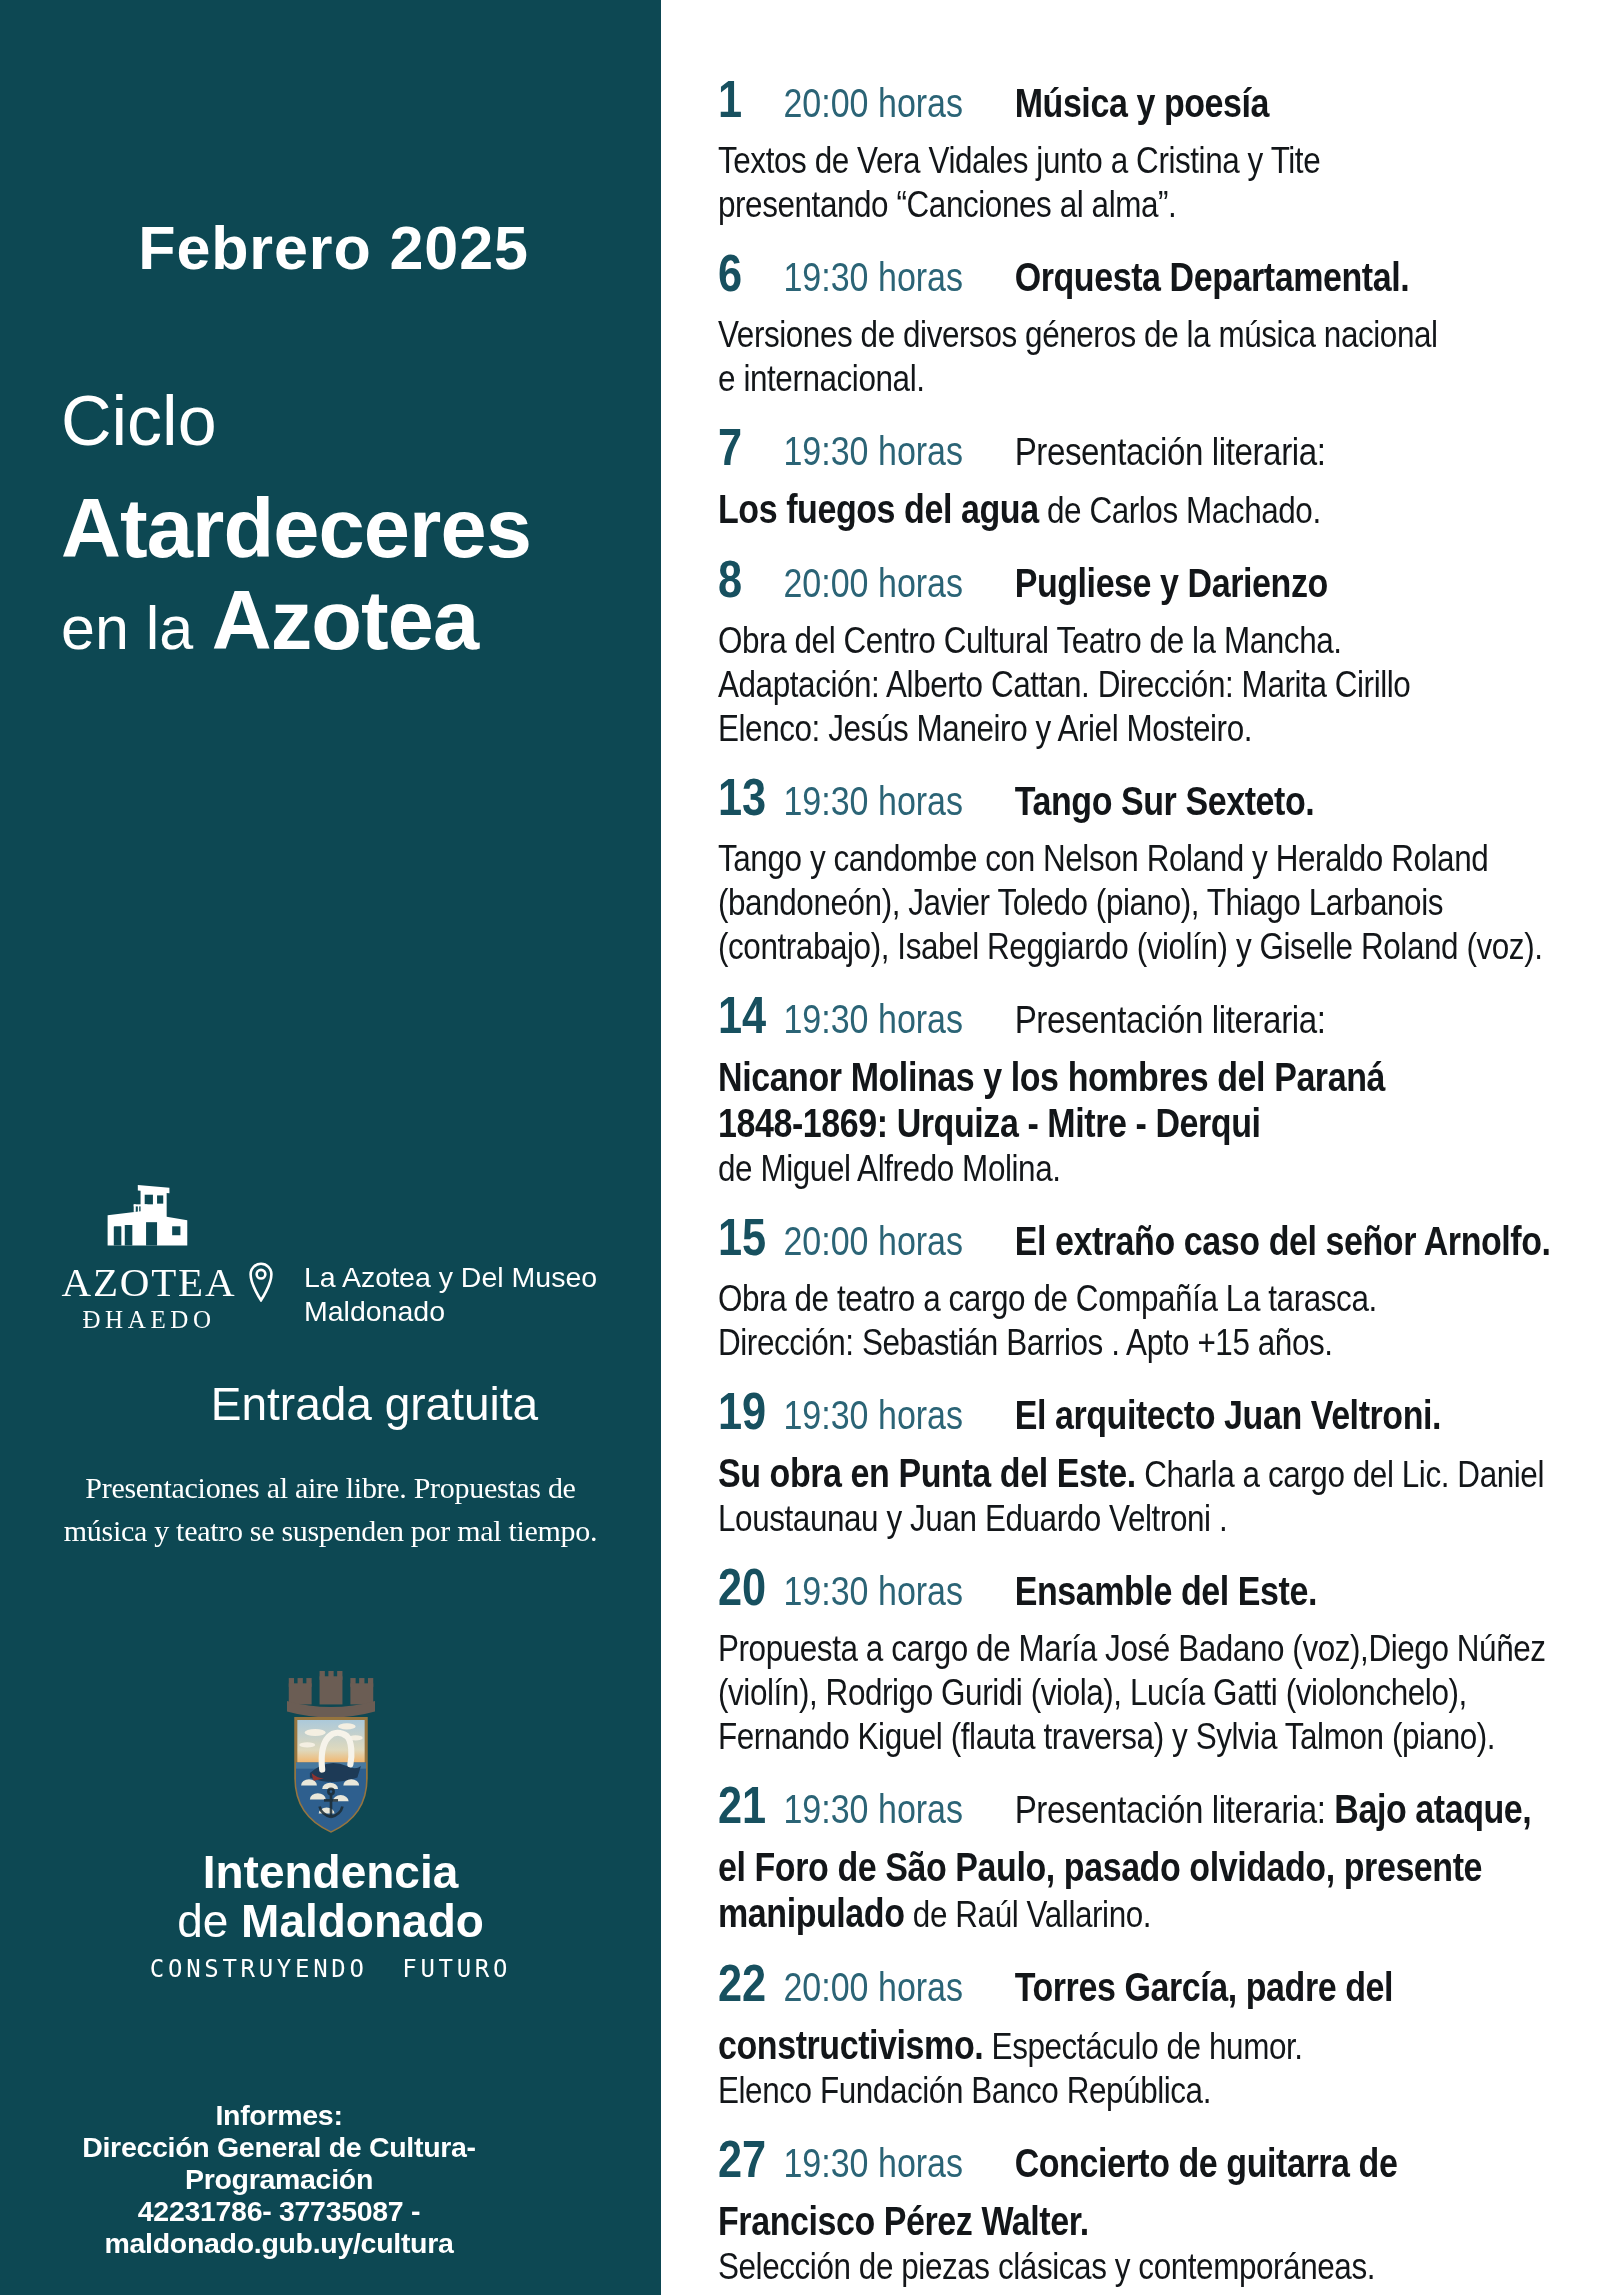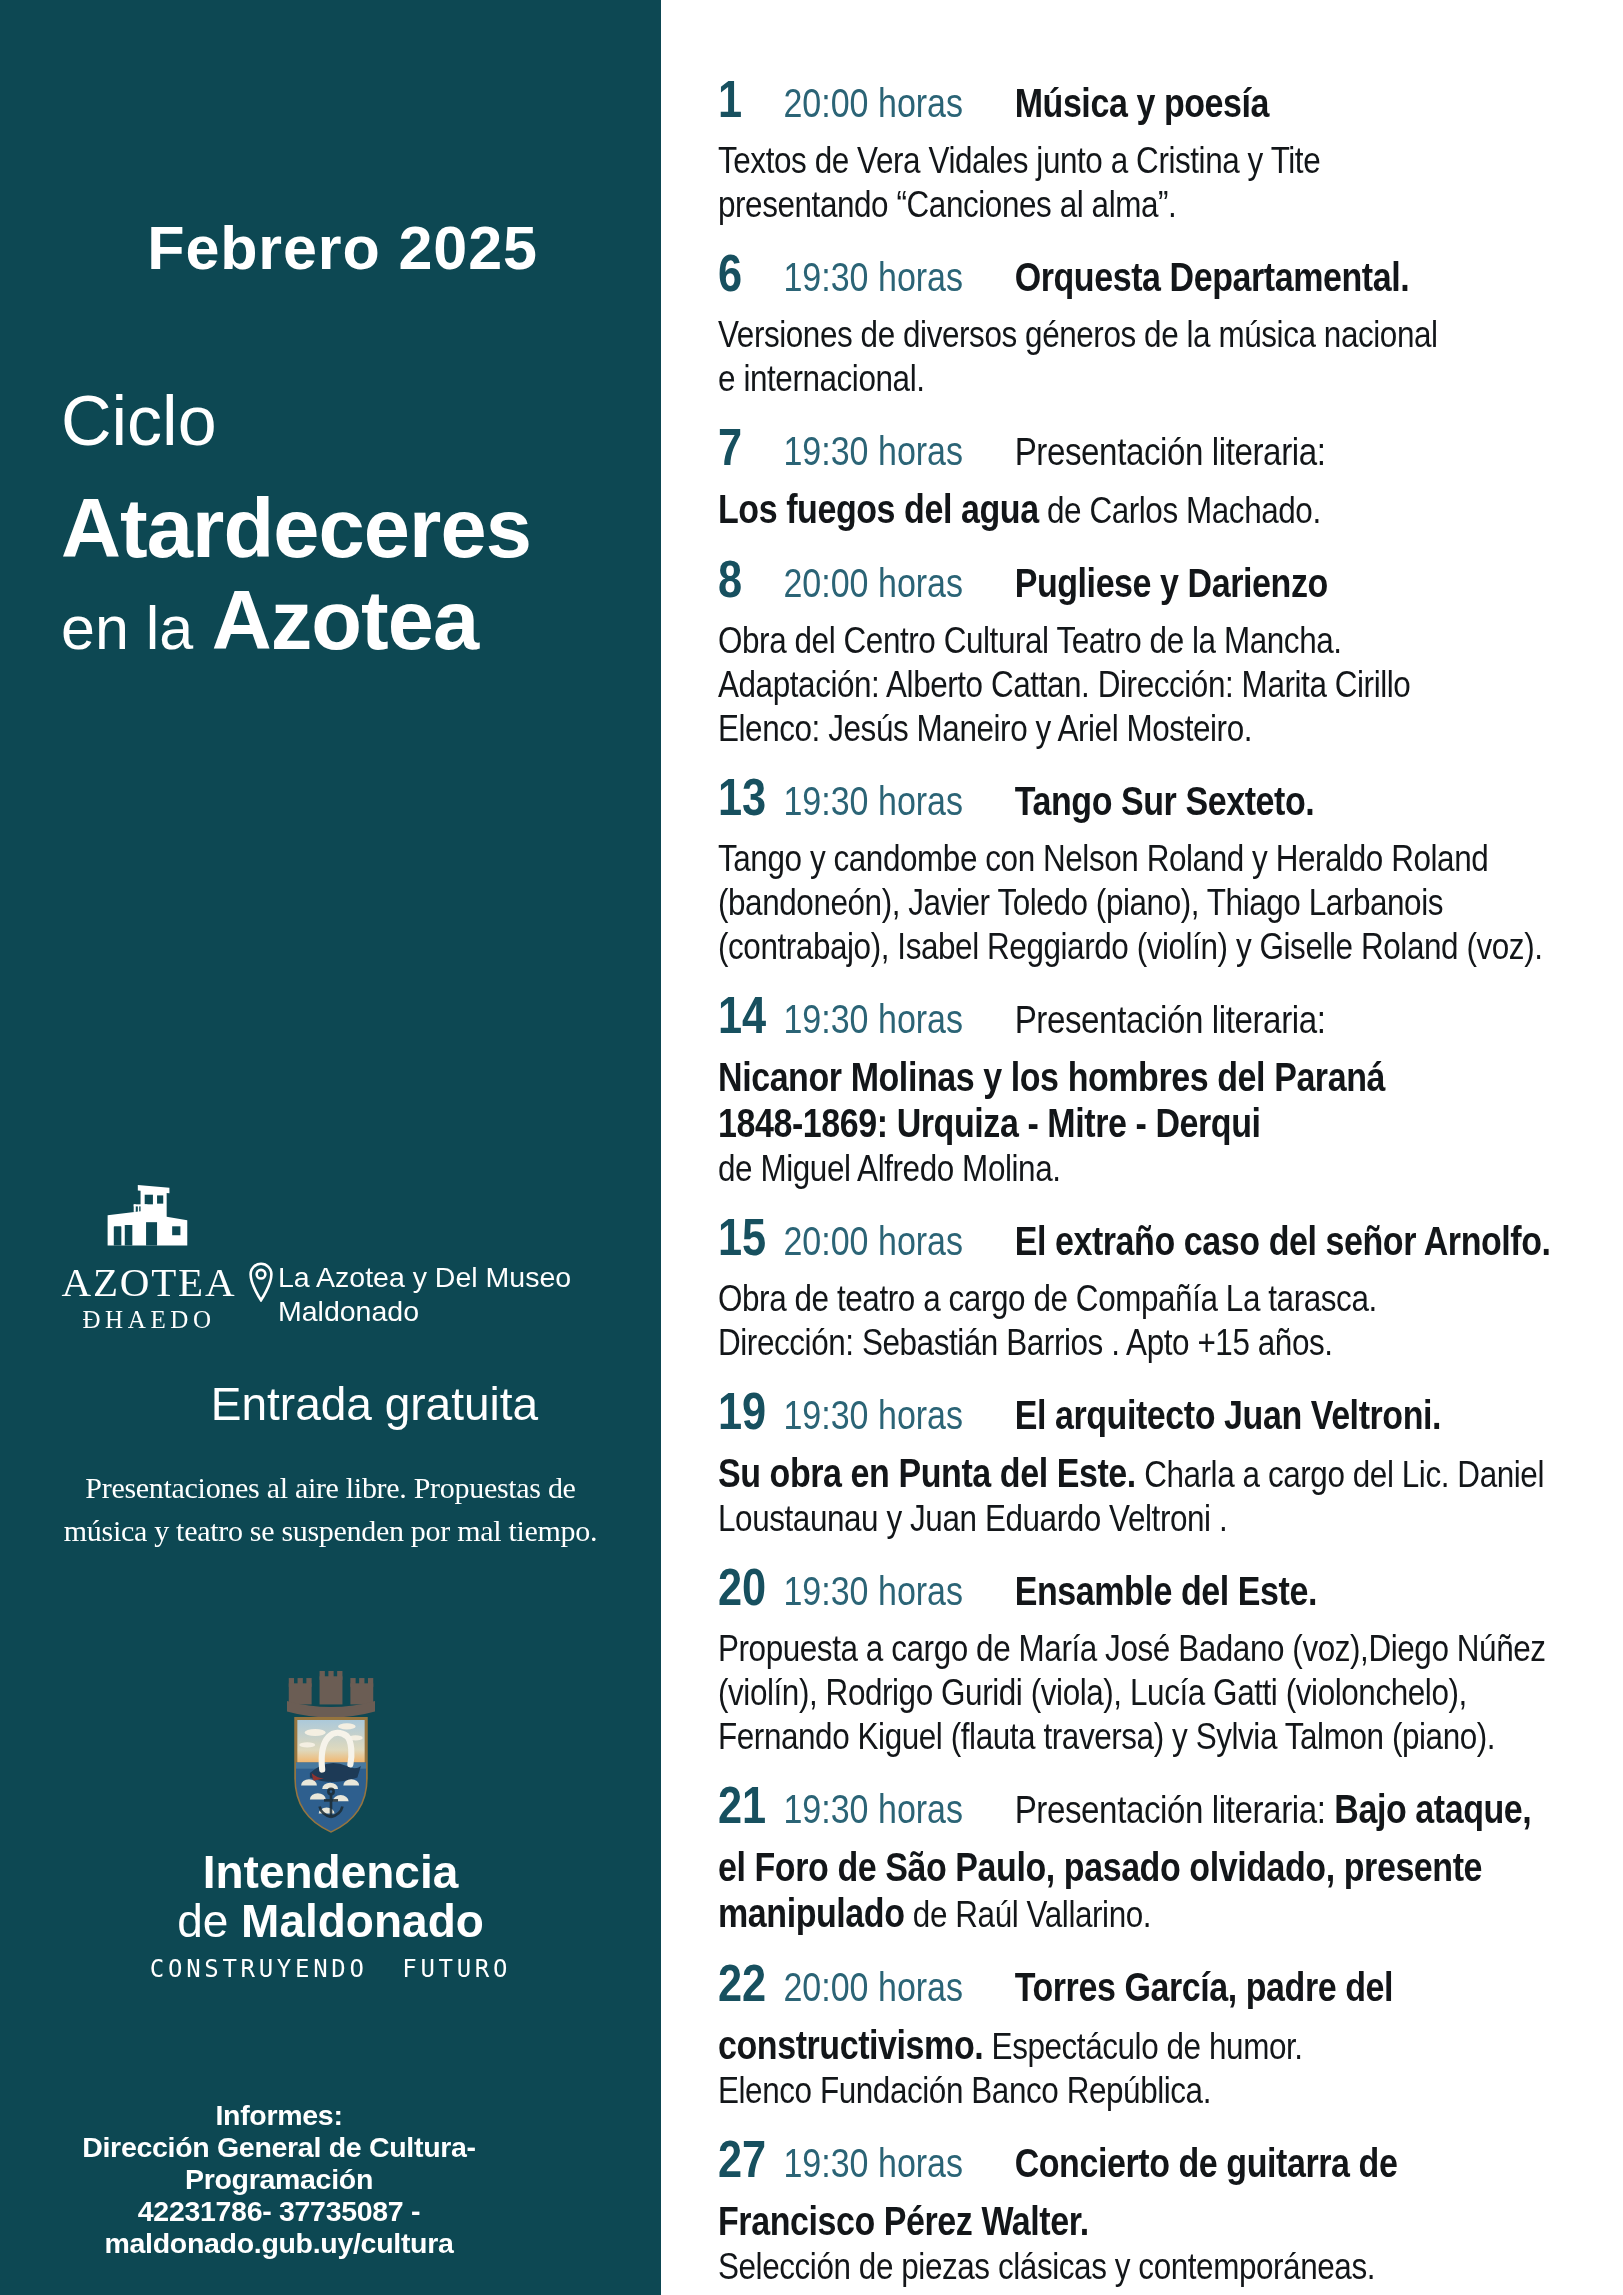--- a/index.html
+++ b/index.html
@@ -2,34 +2,34 @@
 <html style="font-size:14.7px"><head>
 <meta charset="utf-8">
 <style>
   html,body{margin:0;padding:0;background:#ffffff;}
   .poster{
     position:relative;width:1624px;height:2296px;background:#fff;overflow:hidden;
     font-family:"Liberation Sans",sans-serif;color:var(--ink,#131619);
   }
   
   .sidebar{position:absolute;left:0;top:0;width:661px;height:2296px;background:var(--sidebar-bg,#0d4853);color:#fff;}
-  .month{position:absolute;top:213px;left:12px;width:100%;text-align:center;font-size:61px;font-weight:700;letter-spacing:0.9px;}
+  .month{position:absolute;top:213px;left:3px;width:100%;text-align:center;font-size:61px;font-weight:700;letter-spacing:0.9px;}
   .cycle{position:absolute;top:386px;left:61px;line-height:1;}
   .cycle-l1{display:block;font-size:70px;font-weight:400;margin-bottom:31px;}
   .cycle-l2{display:block;font-size:83px;font-weight:700;letter-spacing:-0.9px;margin-bottom:9.2px;}
   .cycle-l3{display:flex;align-items:baseline;gap:18.4px;}
   .cycle-l3 .light{font-size:61px;font-weight:400;}
   .cycle-l3 .heavy{font-size:83px;font-weight:700;letter-spacing:-0.9px;}
 
   .venue-logo{position:absolute;left:57px;top:1183px;width:184px;text-align:center;font-family:"Liberation Serif",serif;}
   .venue-logo svg{width:103px;height:77px;display:block;margin:0 auto;}
   .logo-title{font-size:41px;letter-spacing:1.8px;line-height:1;margin-top:1.8px;}
   .logo-sub{font-size:25px;letter-spacing:4.6px;margin-top:3.7px;}
 
-  .location{position:absolute;left:248px;top:1260px;display:flex;gap:4px;align-items:flex-start;}
+  .location{position:absolute;left:248px;top:1260px;display:flex;gap:30px;align-items:flex-start;}
   .location svg{width:26px;height:40px;margin-top:1.8px;}
   .location-text{font-size:28.5px;line-height:1.2;}
 
   .admission{position:absolute;top:1377px;left:0;width:749px;text-align:center;font-size:46px;font-weight:400;}
   .notice{position:absolute;top:1466px;left:0;width:661px;text-align:center;font-size:30px;line-height:43px;letter-spacing:-0.3px;font-family:Liberation Serif, serif;}
 
   .crest{position:absolute;top:1671px;left:50%;transform:translateX(-50%);}
   .crest svg{width:108px;height:176px;display:block;}
 
   .gov{position:absolute;top:1848px;left:0;width:661px;text-align:center;line-height:1.06;}

